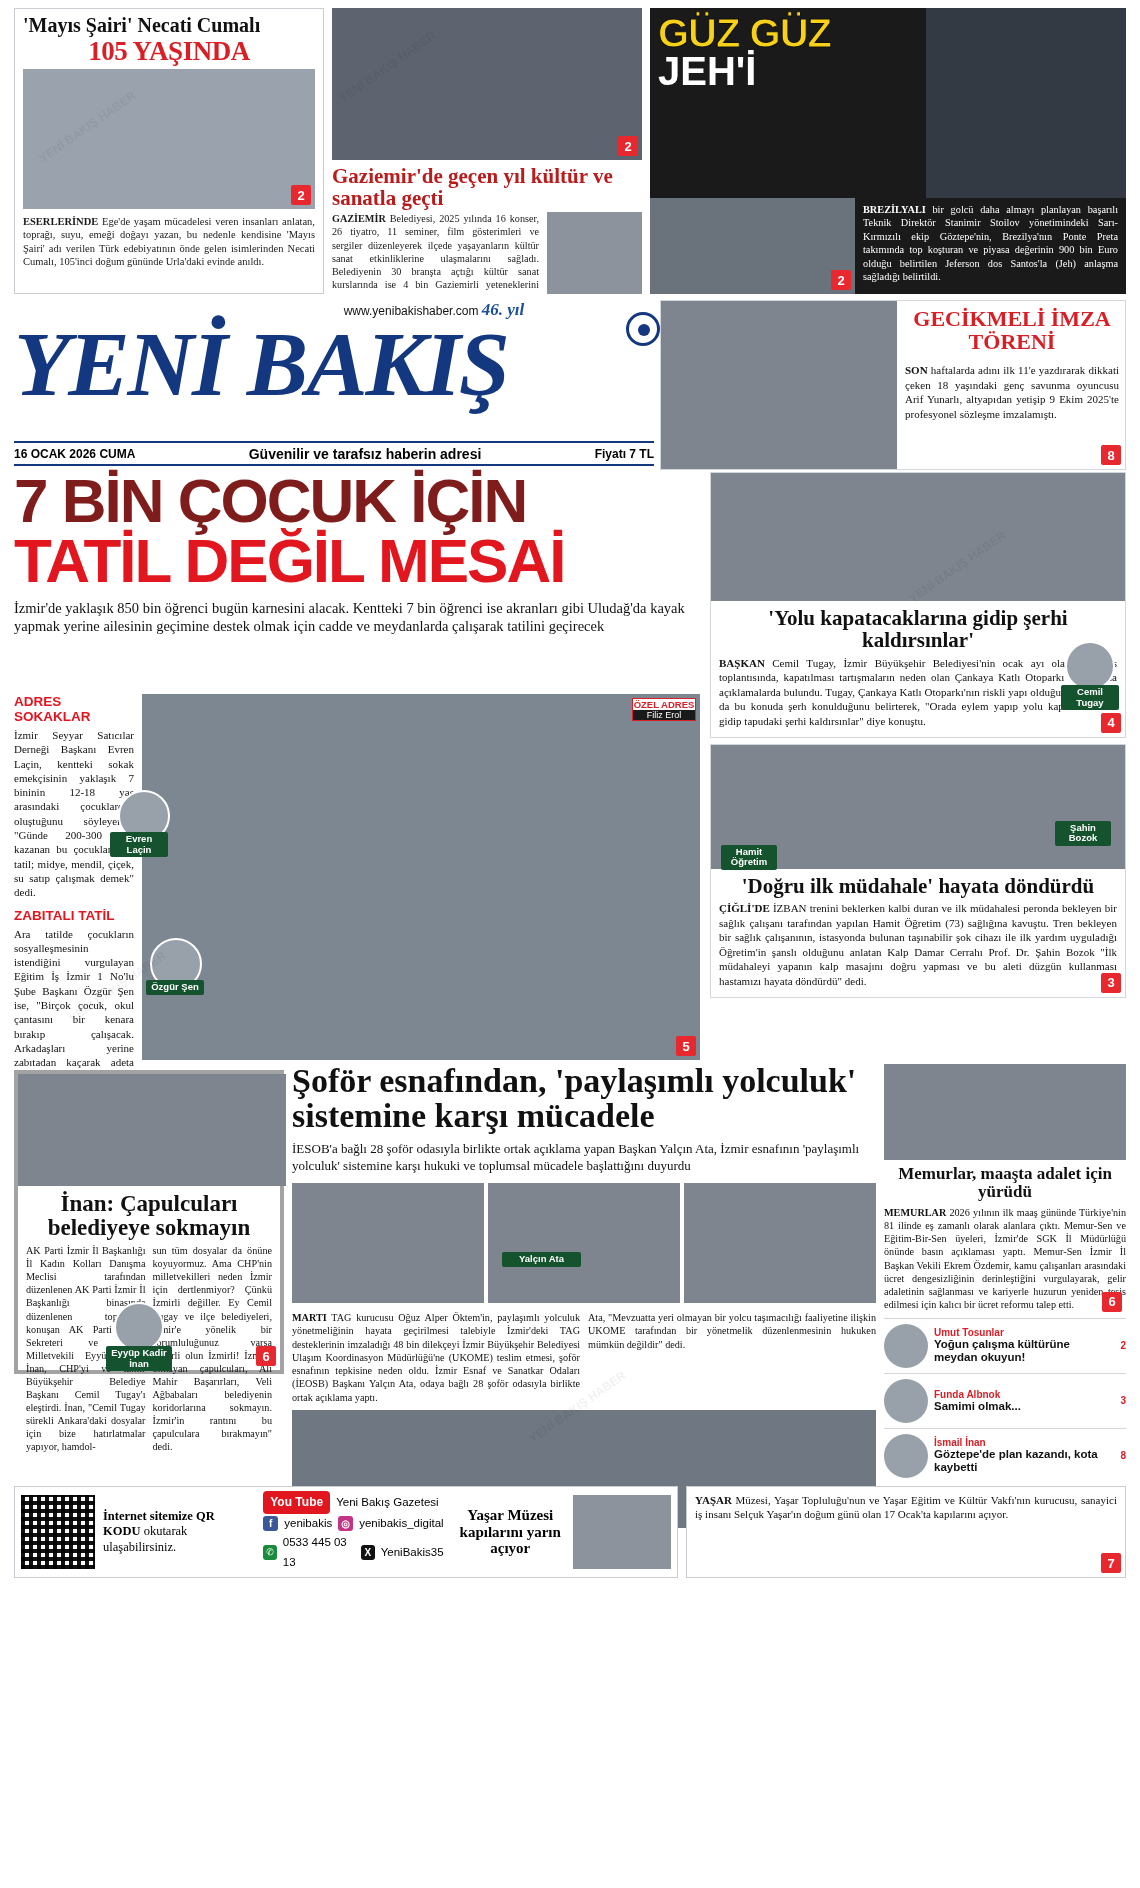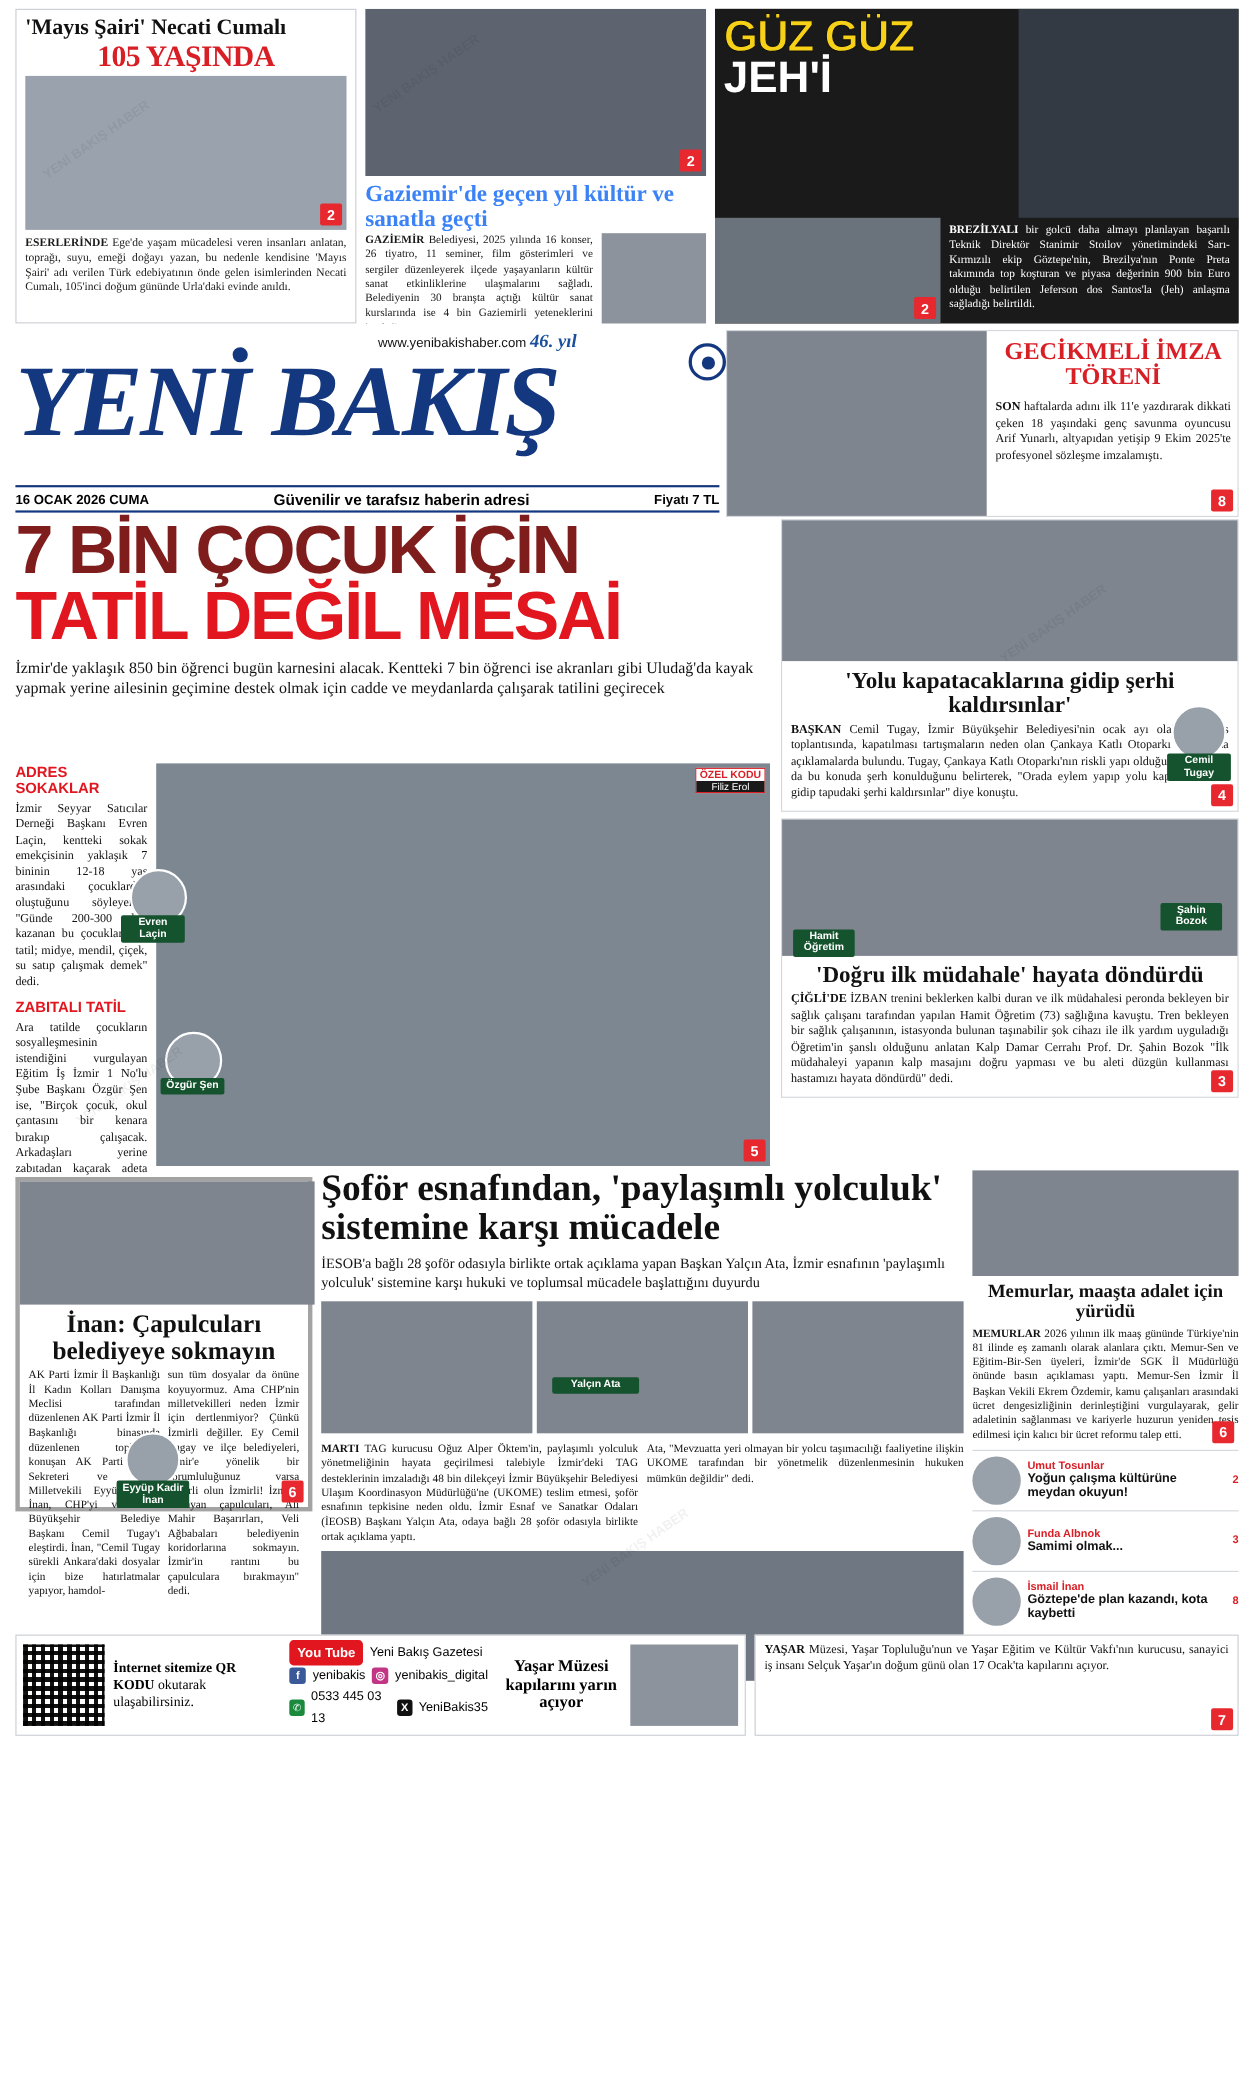--- a/index.html
+++ b/index.html
@@ -29,21 +29,21 @@
 
   .t1 { left:0px; top:0px; width:310px; height:286px; border:1px solid #c9ccd1; background:#fff; }
   .t1 h2 { margin:6px 8px 0 8px; font-size:20px; font-weight:bold; color:#111; line-height:1.05; }
   .t1 .sub { margin:2px 8px 4px 8px; color:#d91f26; font-size:27px; font-weight:bold; letter-spacing:-0.5px; line-height:1; text-align:center; font-family:"Liberation Serif", serif;}
   .t1 .photo { margin:4px 8px 6px 8px; height:140px; background:#9aa3ad; position:relative; }
   .t1 p { margin:0 8px 6px 8px; font-size:10.5px; line-height:1.28; color:#1a1a1a; text-align:justify; }
   .t1 p b { font-weight:bold; }
 
   .t2 { left:318px; top:0px; width:310px; height:286px; background:#fff; }
   .t2 .photo { height:152px; background:#5d6470; position:relative; }
-  .t2 h2 { margin:5px 0 3px 0; font-size:21px; line-height:1.05; font-weight:bold; color:#3b82f6; }
+  .t2 h2 { margin:5px 0 3px 0; font-size:21px; line-height:1.05; font-weight:bold; color:#b91c1c; }
   .t2 .cols { display:flex; gap:8px; }
   .t2 .cols .c { flex:1; font-size:10.2px; line-height:1.3; text-align:justify; color:#1a1a1a;}
   .t2 .cols .c.thumb { flex:0 0 95px; }
   .t2 .cols .c.thumb .im { width:95px; height:85px; background:#8d939c; position:relative;}
 
   .t3 { left:636px; top:0px; width:476px; height:286px; background:#1a1a1a; color:#fff; }
   .t3 .kicker { position:absolute; left:8px; top:6px; width:260px; }
   .t3 .kicker .l1 { font-family:"Liberation Sans", sans-serif; font-weight:bold; font-size:40px; color:#f7d117; letter-spacing:-1px; line-height:0.95; -webkit-text-stroke:1px #111; }
   .t3 .kicker .l2 { font-family:"Liberation Sans", sans-serif; font-weight:bold; font-size:40px; color:#fff; line-height:0.95; }
   .t3 .kicker .l3 { font-family:"Liberation Sans", sans-serif; font-weight:bold; font-size:40px; color:#f7d117; line-height:0.95; -webkit-text-stroke:1px #111;}
@@ -227,21 +227,21 @@
 
   <div class="lcol">
     <h4>ADRES SOKAKLAR</h4>
     <p>İzmir Seyyar Satıcılar Derneği Başkanı Evren Laçin, kentteki sokak emekçisinin yaklaşık 7 bininin 12-18 yaş arasındaki çocuklardan oluştuğunu söyleyerek, "Günde 200-300 lira kazanan bu çocuklar için tatil; midye, mendil, çiçek, su satıp çalışmak demek" dedi.</p>
     <h4>ZABITALI TATİL</h4>
     <p>Ara tatilde çocukların sosyalleşmesinin istendiğini vurgulayan Eğitim İş İzmir 1 No'lu Şube Başkanı Özgür Şen ise, "Birçok çocuk, okul çantasını bir kenara bırakıp çalışacak. Arkadaşları yerine zabıtadan kaçarak adeta kovalamaca oynayacak" diye konuştu.</p>
   </div>
 
   <div class="bigphoto imgph">
     <div class="ozel">
-      <div class="a">ÖZEL KODU</div>
+      <div class="a">ÖZEL ADRES</div>
       <div class="b">Filiz Erol</div>
     </div>
     <div class="badge">5</div>
   </div>
   <div class="circphoto" style="left:118px; top:790px; width:52px; height:52px;"></div>
   <div class="namecap" style="left:110px; top:832px; width:58px;">Evren Laçin</div>
   <div class="circphoto" style="left:150px; top:938px; width:52px; height:52px;"></div>
   <div class="namecap" style="left:146px; top:980px; width:58px;">Özgür Şen</div>
 
   <div class="rrail">

